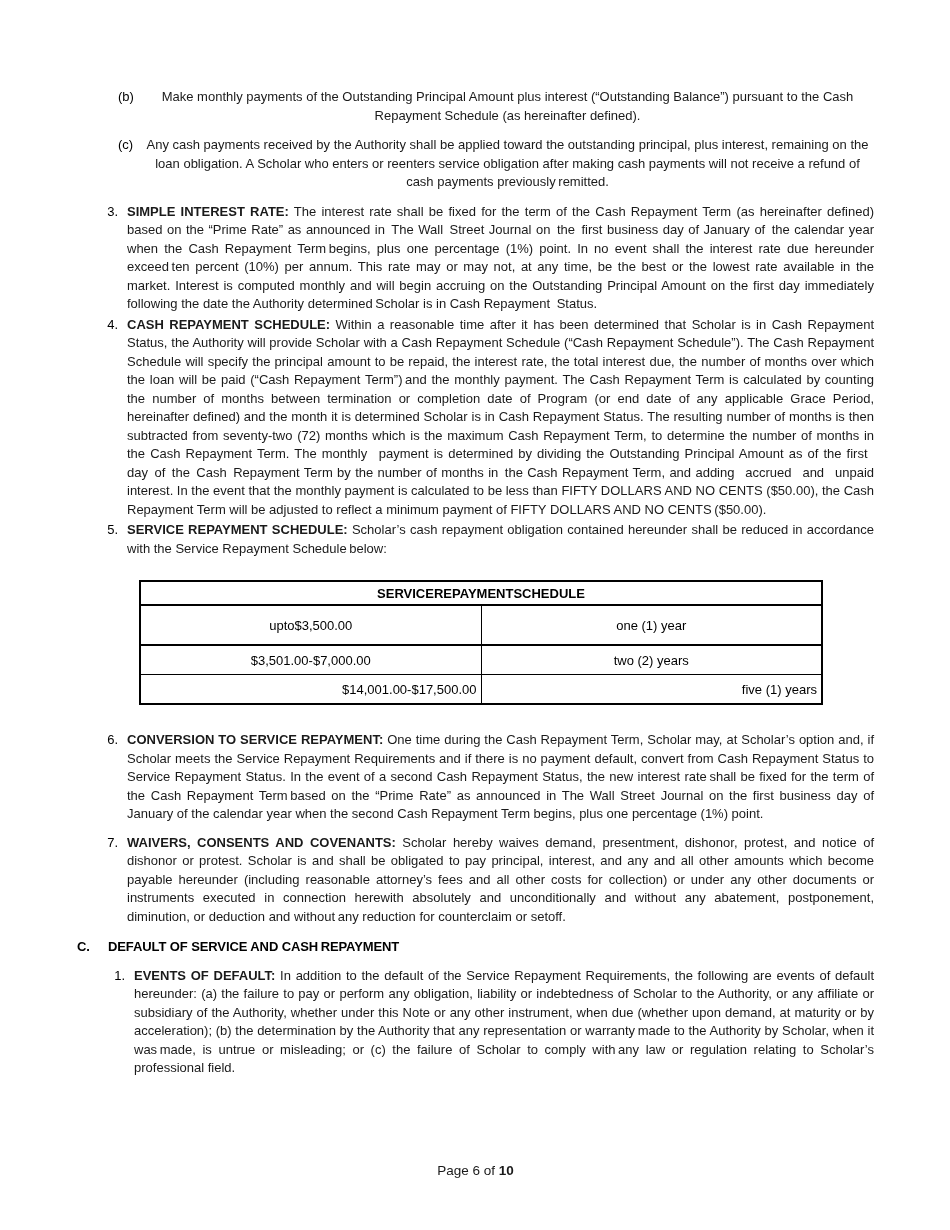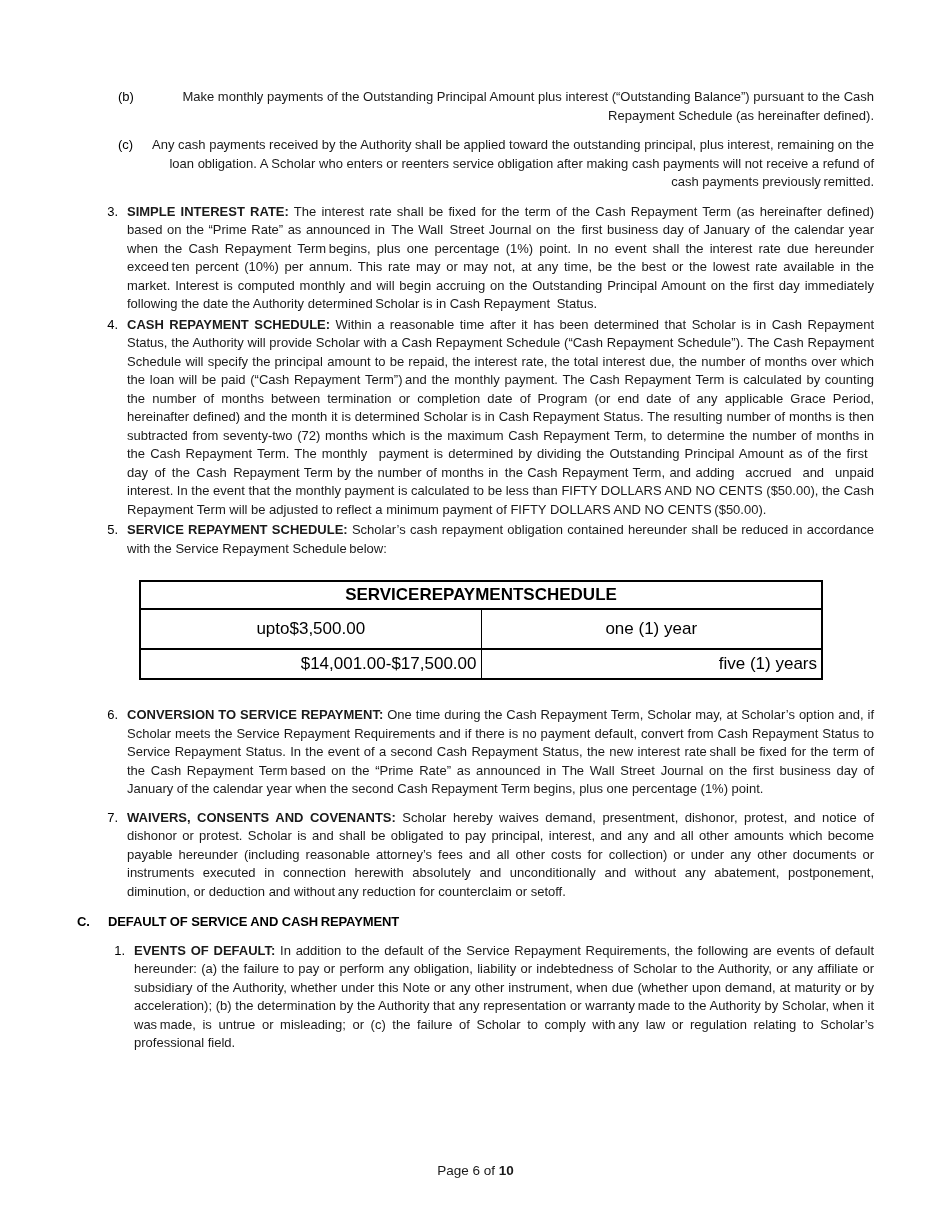--- a/index.html
+++ b/index.html
@@ -27,21 +27,21 @@
   }
 
   
   .para {
     font-size: 13.0px;
     line-height: 18.5px;
     text-align: justify;
     margin: 0 0 0 0;
     color: #1a1a1a;
   }
-  .para.nojust { text-align: right; }
+  .para.nojust { text-align: center; }
 
   
   .letter-item {
     position: relative;
     margin-left: 41px;
     padding-left: 23px;
     margin-bottom: 11px;
   }
   .letter-item .marker {
     position: absolute;
@@ -97,21 +97,21 @@
     width: 684px;
   }
   table.schedule {
     border-collapse: collapse;
     width: 100%;
     table-layout: fixed;
   }
   table.schedule td {
     border: 1px solid #000;
     text-align: center;
-    font-size: 17px;
+    font-size: 13.0px;
     padding: 3px 4px;
     vertical-align: middle;
   }
   td.title-cell {
     font-weight: bold;
     border-bottom: 2px solid #000 !important;
     border-top: 2px solid #000 !important;
     height: 16px;
     letter-spacing: 0px;
   }
@@ -181,20 +181,24 @@
     <div class="table-wrap">
       <table class="schedule">
         <tbody>
           <tr>
             <td class="title-cell left-edge right-edge" colspan="2">SERVICEREPAYMENTSCHEDULE</td>
           </tr>
           <tr>
             <td class="first-data left-edge">upto$3,500.00</td>
             <td class="first-data right-edge">one (1) year</td>
           </tr>
+          <tr>
+            <td class="data left-edge">$3,501.00-$7,000.00</td>
+            <td class="data right-edge">two (2) years</td>
+          </tr>
           <tr class="last-row">
             <td class="data left-edge">$14,001.00-$17,500.00</td>
             <td class="data right-edge">five (1) years</td>
           </tr>
         </tbody>
       </table>
     </div>
 
     <div class="num-item" style="margin-bottom:10px;">
       <span class="marker">6.</span>

